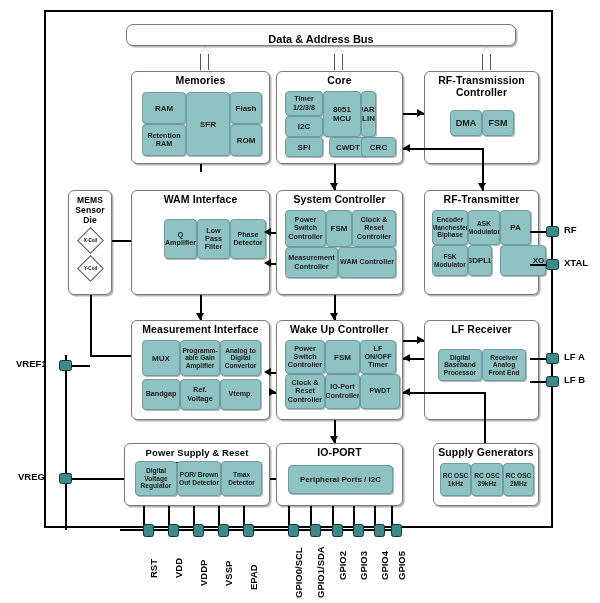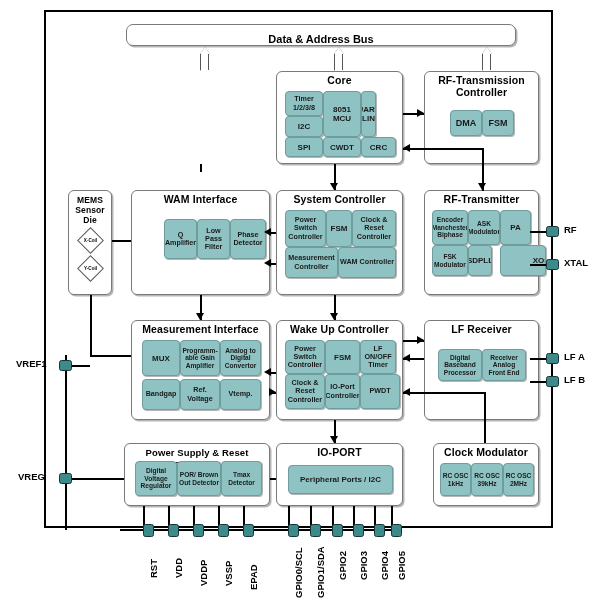--- a/index.html
+++ b/index.html
@@ -103,29 +103,37 @@
   <div class="chip-outline"></div>
 
   <div class="bus">
     <span>Data &amp; Address Bus</span>
   </div>
 
   <div class="dbl" style="left:200px;top:53px;height:18px;"></div>
   <div class="dbl" style="left:334px;top:53px;height:18px;"></div>
   <div class="dbl" style="left:482px;top:53px;height:18px;"></div>
 
+  <div class="blk" style="left:131px;top:71px;width:139px;height:93px;">
+    <div class="blk-title">Memories</div>
+    <div class="sub" style="left:10px;top:20px;width:44px;height:32px;">RAM</div>
+    <div class="sub small" style="left:10px;top:52px;width:44px;height:32px;">Retention RAM</div>
+    <div class="sub" style="left:54px;top:20px;width:44px;height:64px;">SFR</div>
+    <div class="sub" style="left:98px;top:20px;width:32px;height:32px;">Flash</div>
+    <div class="sub" style="left:98px;top:52px;width:32px;height:32px;">ROM</div>
+  </div>
 
   <div class="blk" style="left:276px;top:71px;width:127px;height:93px;">
     <div class="blk-title">Core</div>
     <div class="sub small" style="left:8px;top:19px;width:38px;height:25px;">Timer 1/2/3/8</div>
     <div class="sub" style="left:8px;top:44px;width:38px;height:21px;">I2C</div>
     <div class="sub" style="left:46px;top:19px;width:38px;height:46px;">8051 MCU</div>
     <div class="sub" style="left:84px;top:19px;width:15px;height:46px;">UART LIN</div>
     <div class="sub" style="left:8px;top:65px;width:38px;height:20px;">SPI</div>
-    <div class="sub" style="left:46px;top:65px;width:38px;height:20px;">CWDT</div>
+    <div class="sub" style="left:52px;top:65px;width:38px;height:20px;">CWDT</div>
     <div class="sub" style="left:84px;top:65px;width:35px;height:20px;">CRC</div>
   </div>
 
   <div class="blk" style="left:424px;top:71px;width:115px;height:93px;">
     <div class="blk-title" style="padding:0 8px;">RF-Transmission Controller</div>
     <div class="sub big" style="left:25px;top:38px;width:32px;height:26px;">DMA</div>
     <div class="sub big" style="left:57px;top:38px;width:32px;height:26px;">FSM</div>
   </div>
 
   <div class="blk" style="left:68px;top:190px;width:44px;height:105px;">
@@ -194,21 +202,21 @@
     <div class="sub tiny" style="left:52px;top:17px;width:44px;height:35px;">POR/ Brown Out Detector</div>
     <div class="sub tiny" style="left:96px;top:17px;width:41px;height:35px;">Tmax Detector</div>
   </div>
 
   <div class="blk" style="left:276px;top:443px;width:127px;height:63px;">
     <div class="blk-title">IO-PORT</div>
     <div class="sub" style="left:11px;top:21px;width:105px;height:29px;">Peripheral Ports / I2C</div>
   </div>
 
   <div class="blk" style="left:433px;top:443px;width:106px;height:63px;">
-    <div class="blk-title">Clock Modulator</div>
+    <div class="blk-title">Supply Generators</div>
     <div class="sub tiny" style="left:6px;top:19px;width:31px;height:33px;">RC OSC 1kHz</div>
     <div class="sub tiny" style="left:37px;top:19px;width:32px;height:33px;">RC OSC 39kHz</div>
     <div class="sub tiny" style="left:69px;top:19px;width:31px;height:33px;">RC OSC 2MHz</div>
   </div>
 
   <div class="wire wh" style="left:403px;top:113px;width:21px;"></div>
   <div class="arrowhead ar-right" style="left:417px;top:109px;"></div>
 
   <div class="wire wh" style="left:403px;top:148px;width:80px;"></div>
   <div class="wire wv" style="left:482px;top:148px;height:43px;"></div>

